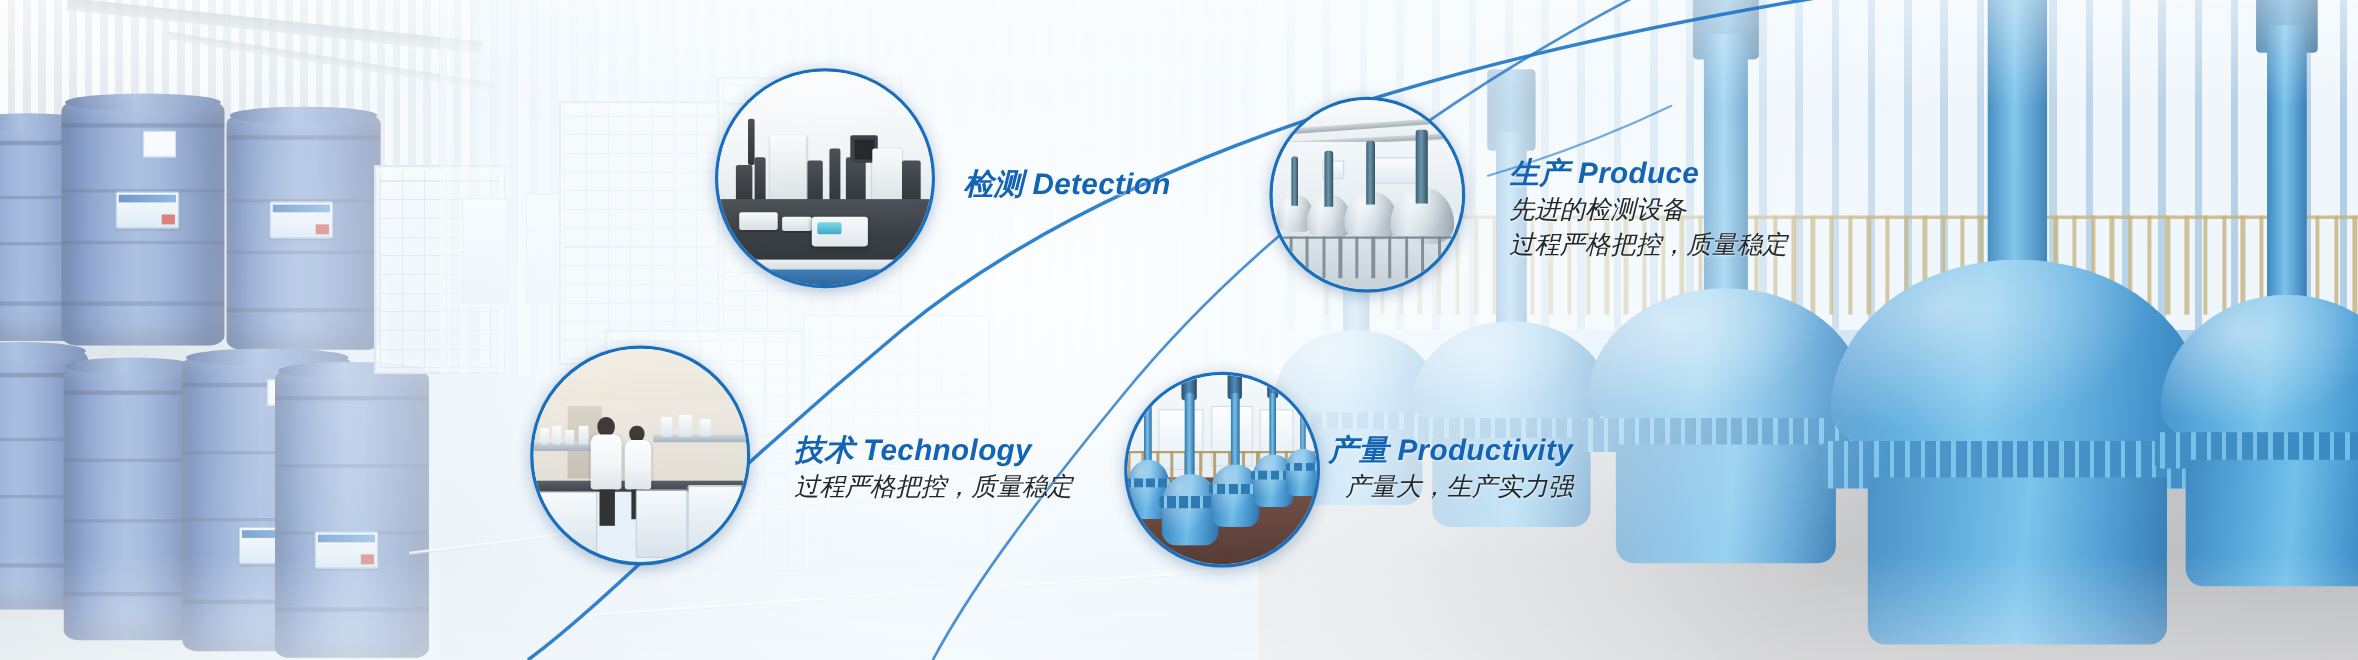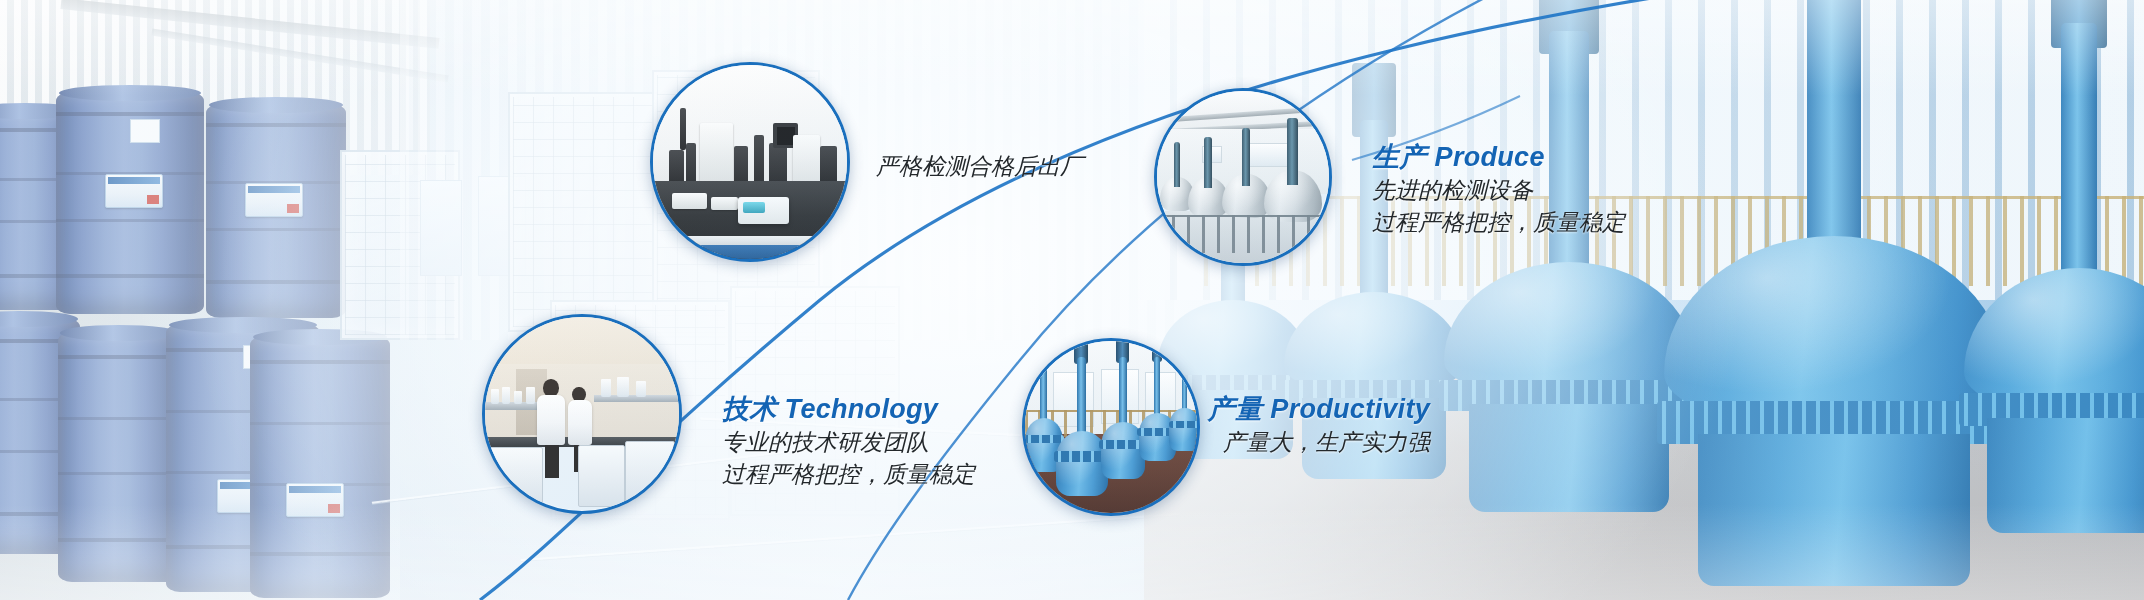--- a/index.html
+++ b/index.html
@@ -588,36 +588,37 @@
         <div class="bm"></div>
           <div class="bs"></div>
           <div class="bd"></div>
           <div class="bb"></div>
       </div>
     </div>
     <div class="bubble-tint"></div>
   </div>
 
   <div class="tblock" style="left:876px; top:150px;">
-    <div class="t-line">严格检测合格后出厂</div>
+    <div class="t-head">
+      <span>检测</span><span class="en">Detection</span>
+    </div>
   </div>
 
   <div class="tblock" style="left:1372px; top:140px;">
     <div class="t-head">
       <span>生产</span><span class="en">Produce</span>
     </div>
     <div class="t-line">先进的检测设备</div>
     <div class="t-line">过程严格把控，质量稳定</div>
   </div>
 
   <div class="tblock" style="left:722px; top:392px;">
     <div class="t-head">
       <span>技术</span><span class="en">Technology</span>
     </div>
-    <div class="t-line">专业的技术研发团队</div>
     <div class="t-line">过程严格把控，质量稳定</div>
   </div>
 
   <div class="tblock t-right" style="left:1000px; top:392px; width:430px;">
     <div class="t-head">
       <span>产量</span><span class="en">Productivity</span>
     </div>
     <div class="t-line">产量大，生产实力强</div>
   </div>
 

